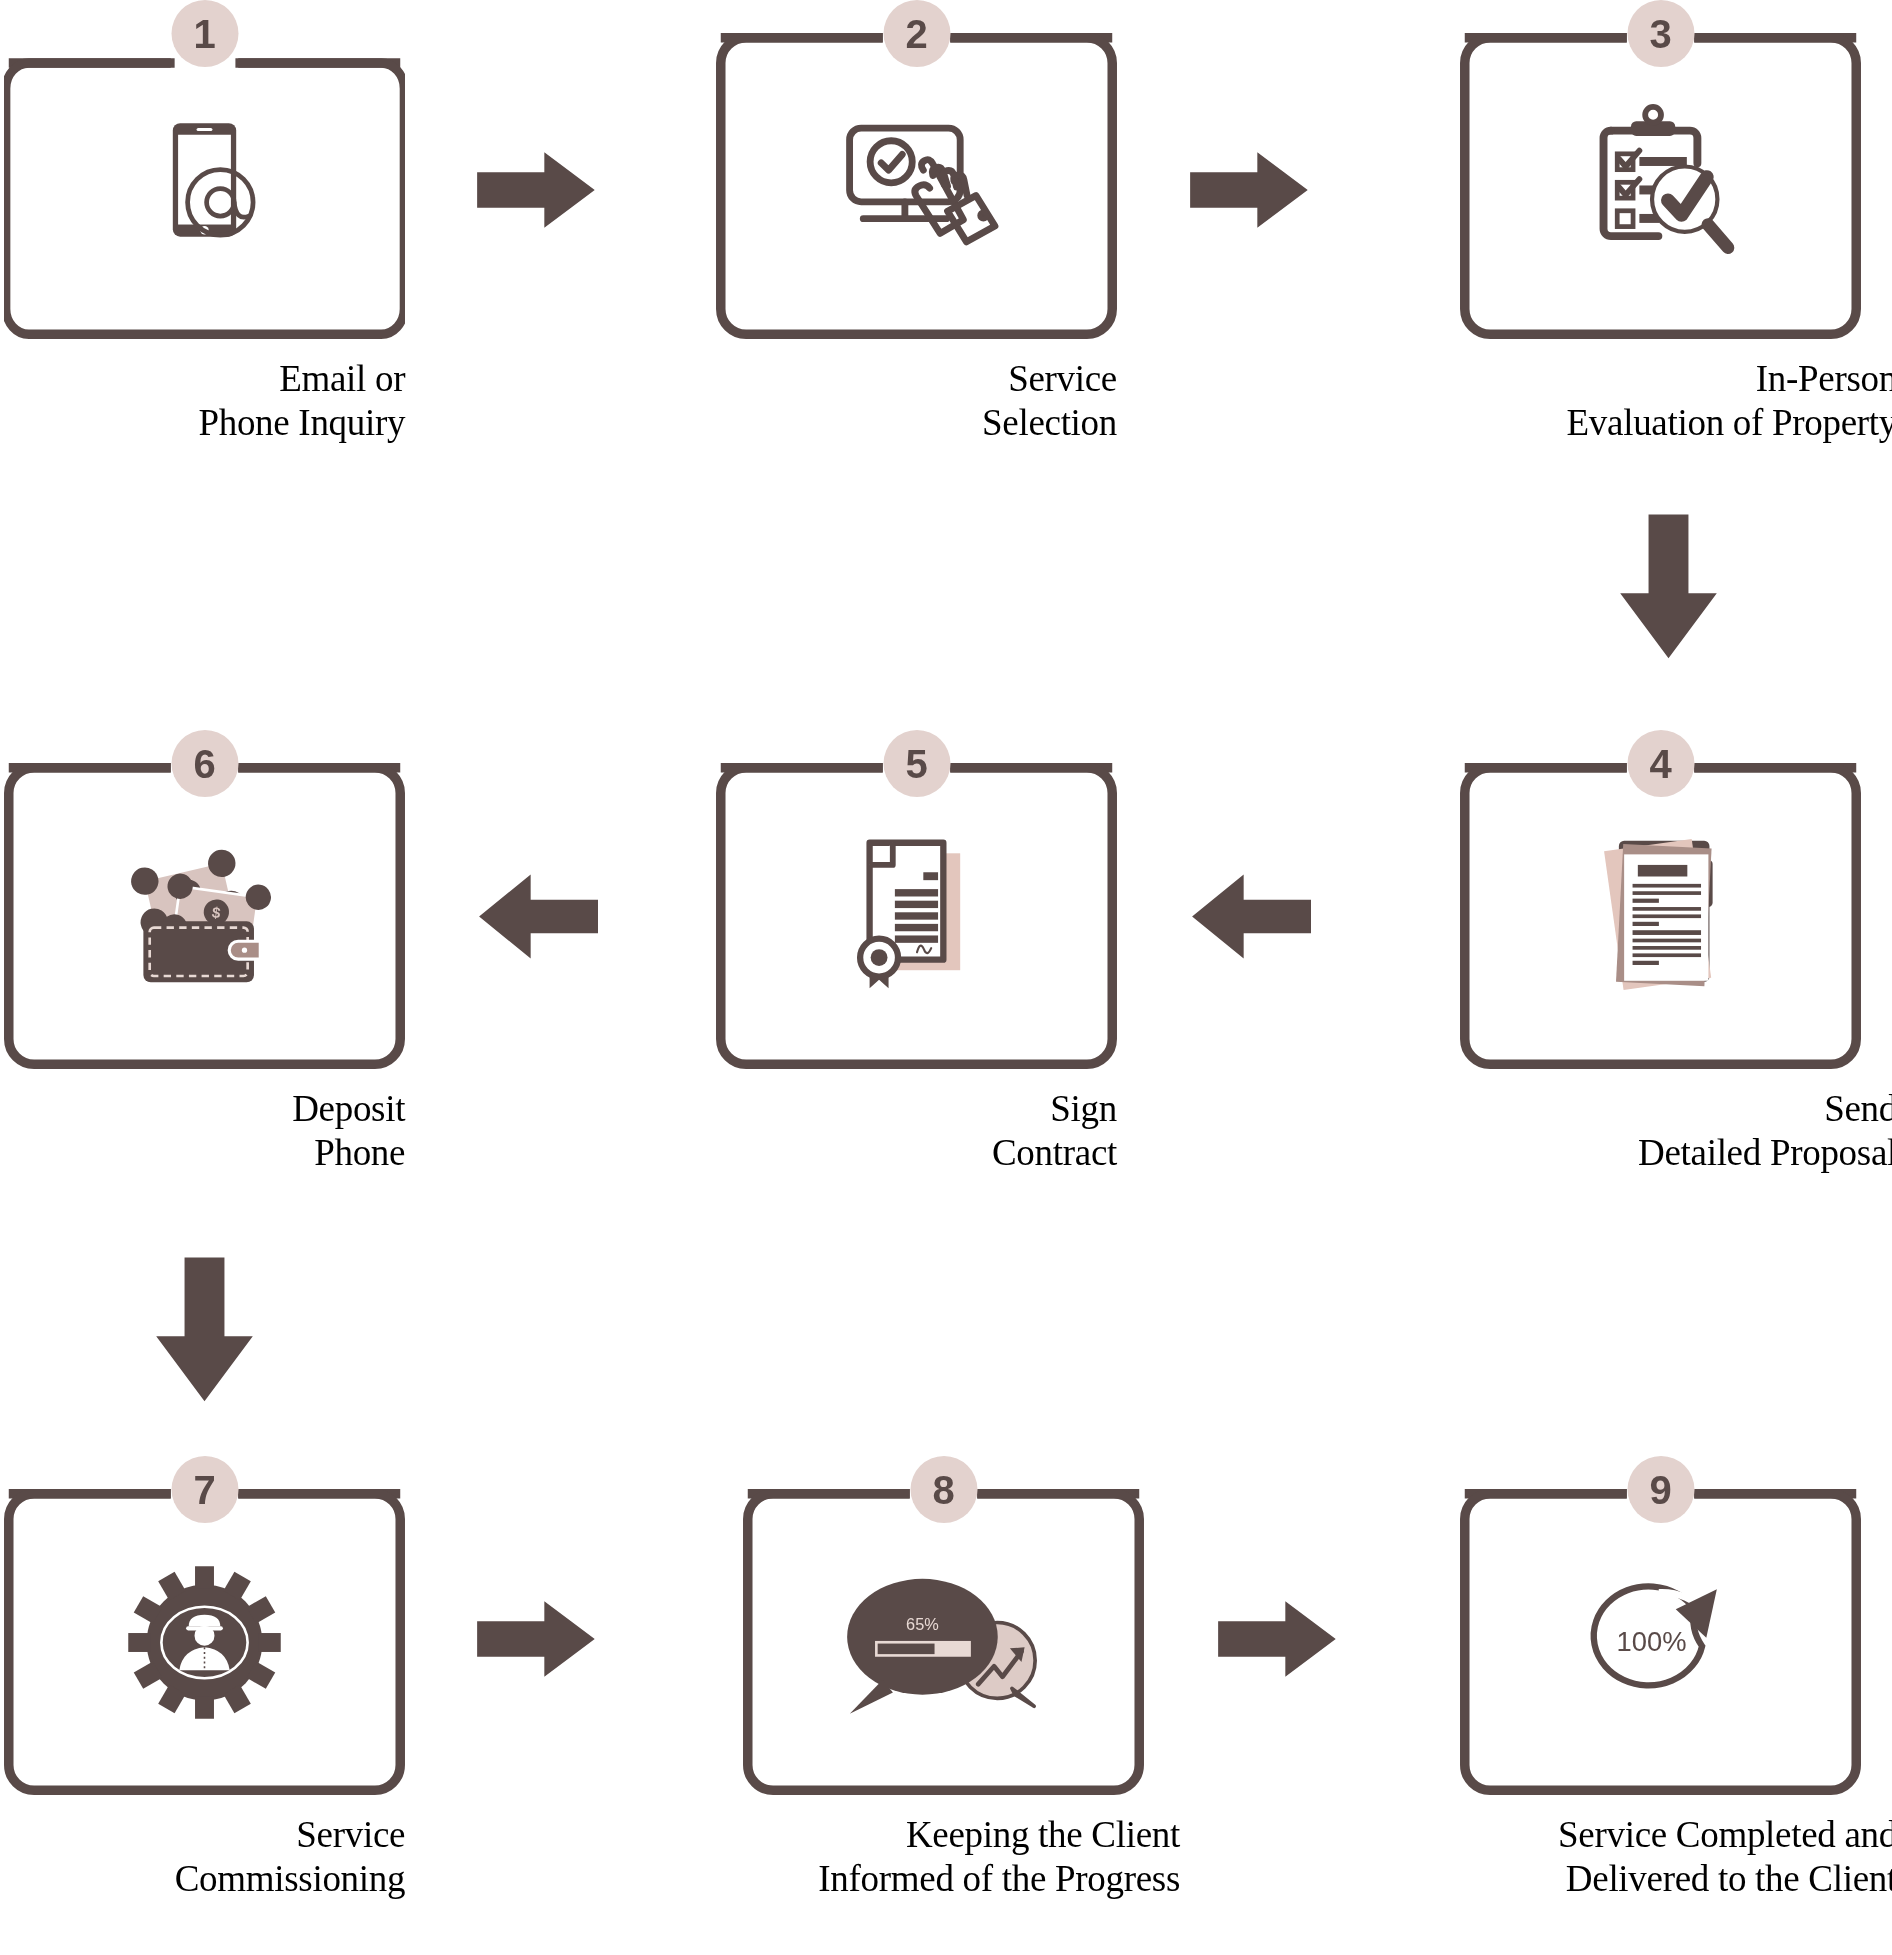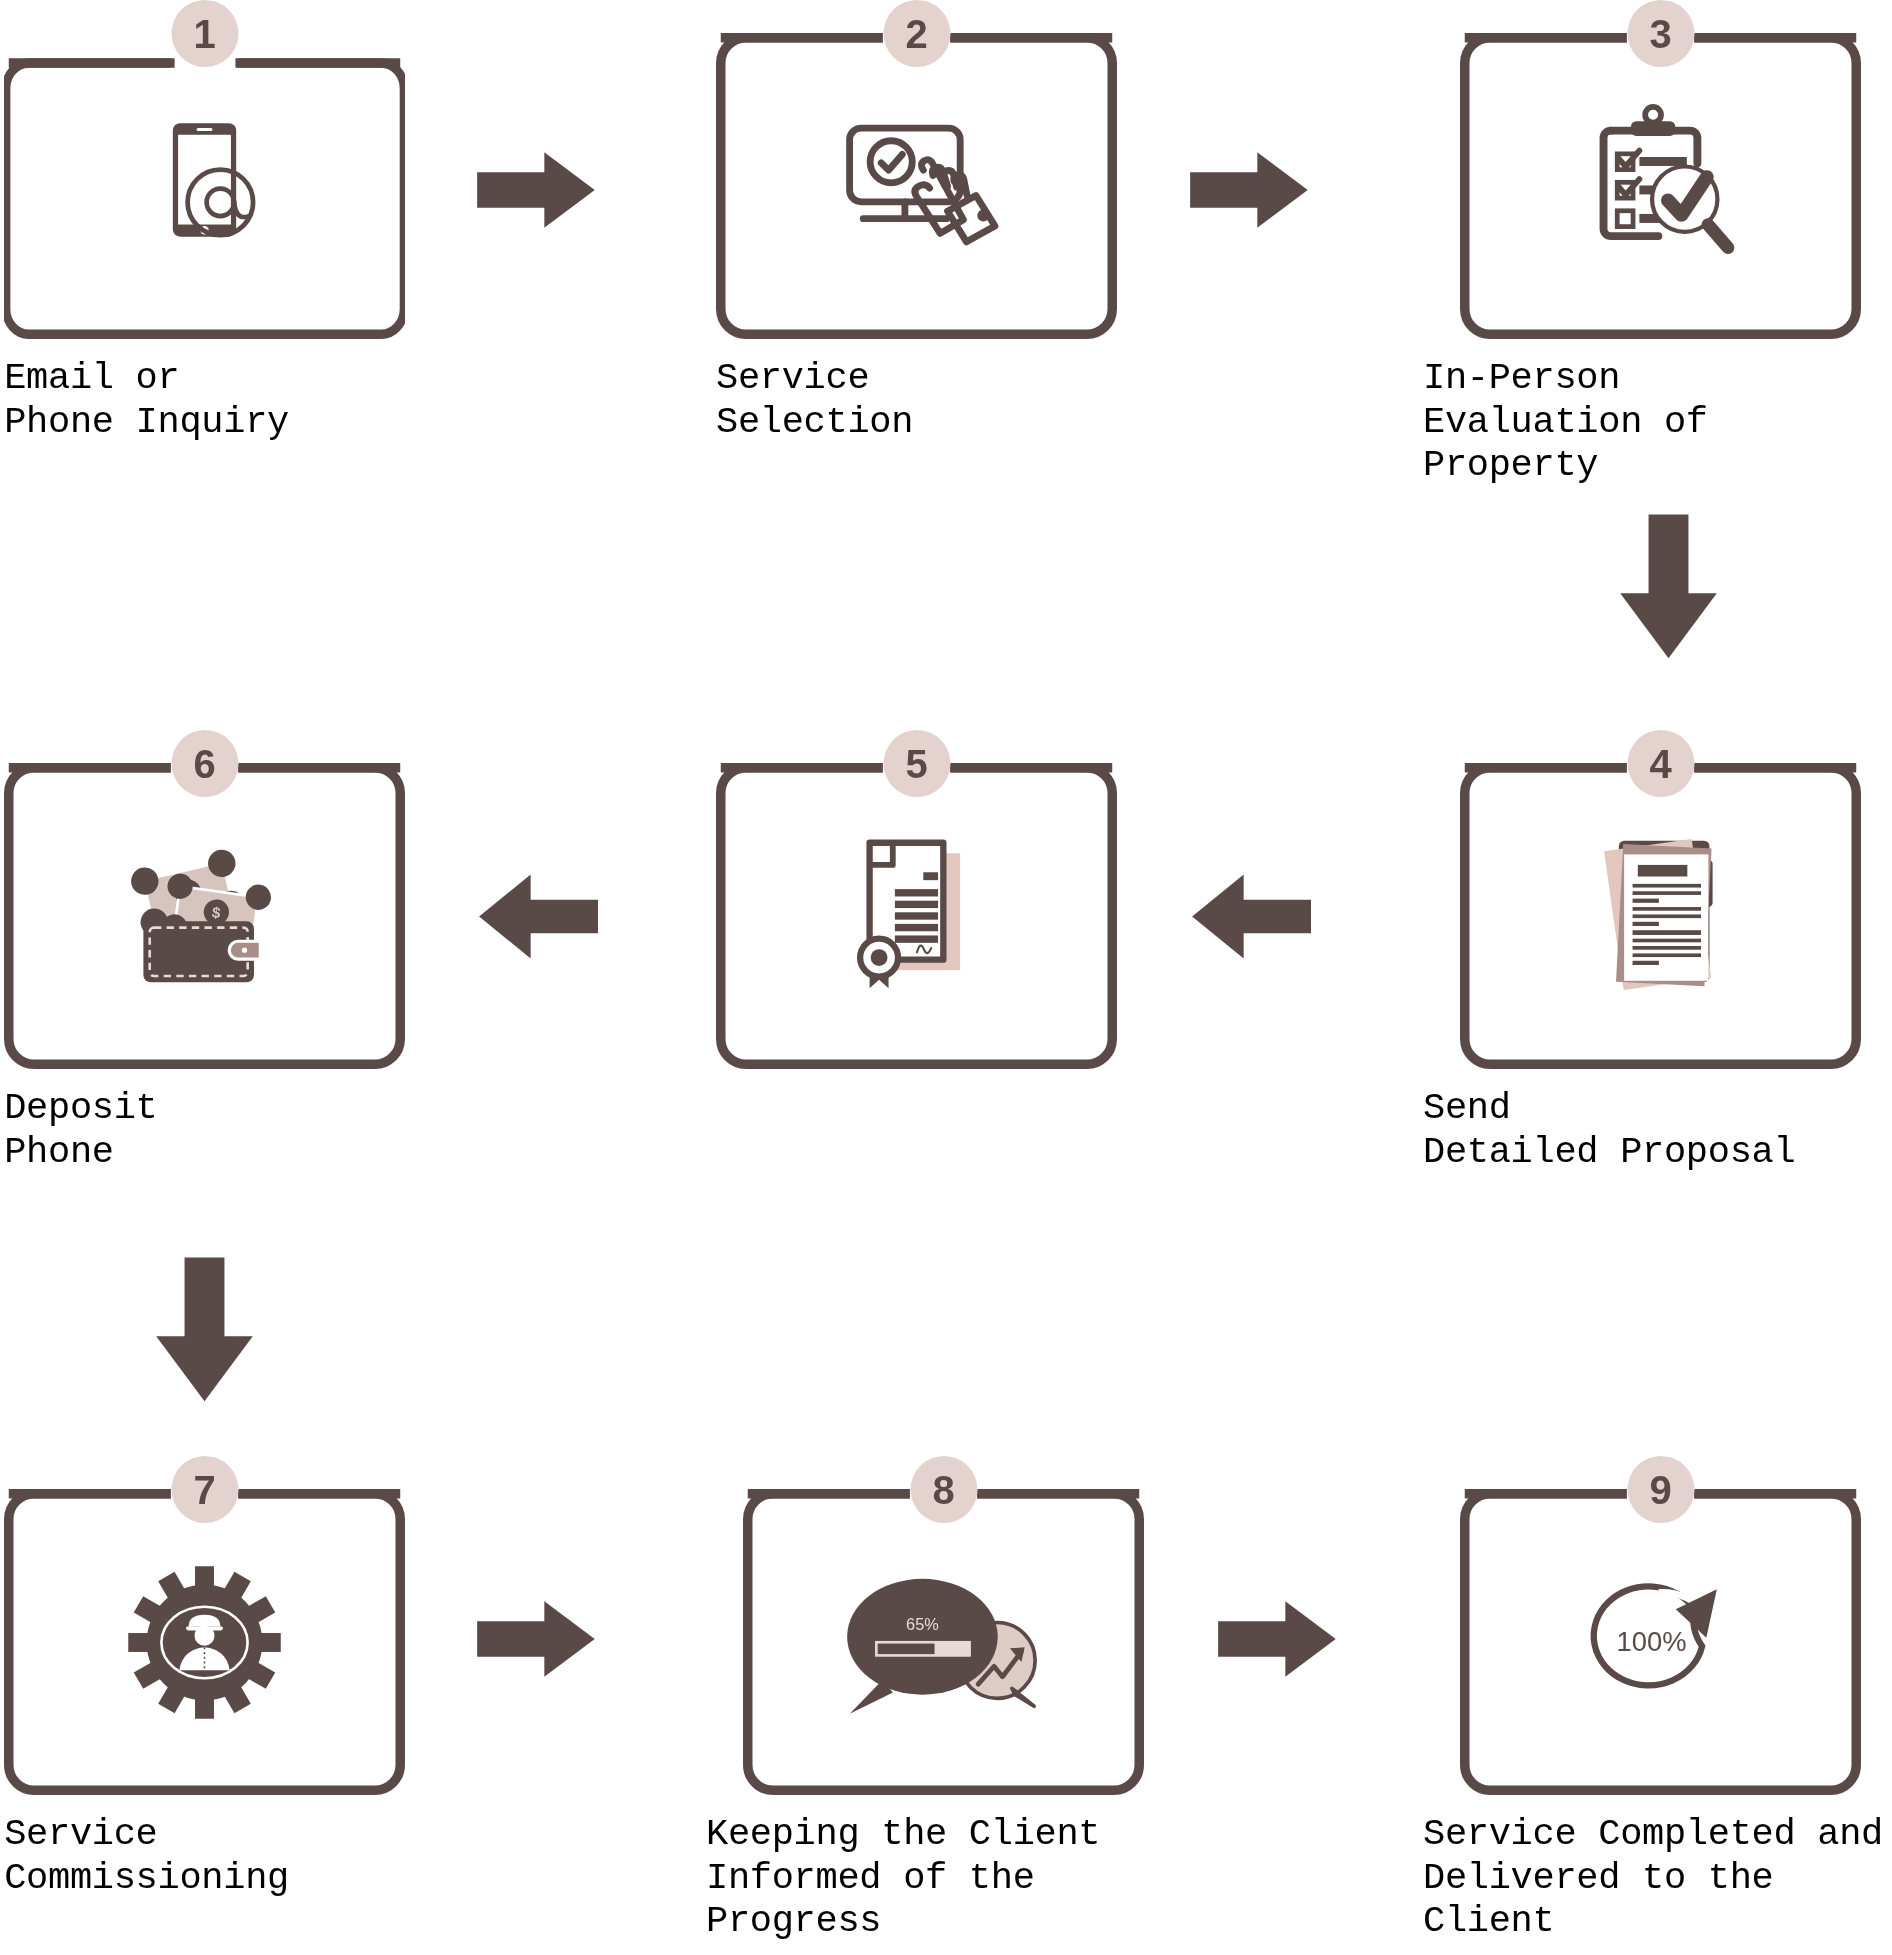--- a/index.html
+++ b/index.html
@@ -60,27 +60,27 @@
     display: flex;
     align-items: center;
     justify-content: center;
     z-index: 2;
   }
   .icon-wrap svg { display: block; }
 
   .caption {
     margin-top: 18px;
     width: 401px;
-    text-align: left;
+    text-align: right;
     font-size: 37px;
     line-height: 1.18;
     color: #000000;
     letter-spacing: -0.3px;
     white-space: pre-line;
-    font-family: Liberation Mono, monospace;
+    font-family: Liberation Serif, serif;
   }
   .caption.wide { width: 474px; margin-left: -37px; }
 
   
   .arrow { position: absolute; }
   .arrow svg { display: block; }
 </style>
 </head>
 <body>
 
@@ -276,20 +276,22 @@
           <rect x="108" y="196" width="82" height="14" fill="#594a48"></rect>
 
           <path d="M 150 228 q 6 -22 13 -6 q 6 16 14 -2" fill="none" stroke="#594a48" stroke-width="4" stroke-linecap="round"></path>
 
           <path d="M 60 252 L 60 296 L 78 280 L 96 296 L 96 252 Z" fill="#594a48"></path>
           <circle cx="78" cy="238" r="36" fill="#ffffff" stroke="#594a48" stroke-width="12"></circle>
           <circle cx="78" cy="238" r="16" fill="#594a48"></circle>
         </svg>
       </div>
     </div>
+    <div class="caption">Sign
+Contract</div>
   </div>
 
   <div class="arrow" style="left:1190px; top:869px;">
     <svg width="121" height="95" viewBox="0 0 230 180">
       <path d="M 230 58 L 102 58 L 102 10 L 4 90 L 102 170 L 102 122 L 230 122 Z" fill="#594a48"></path>
     </svg>
   </div>
 
   <div class="step" style="left:1460px; top:763px;">
     <div class="card">

